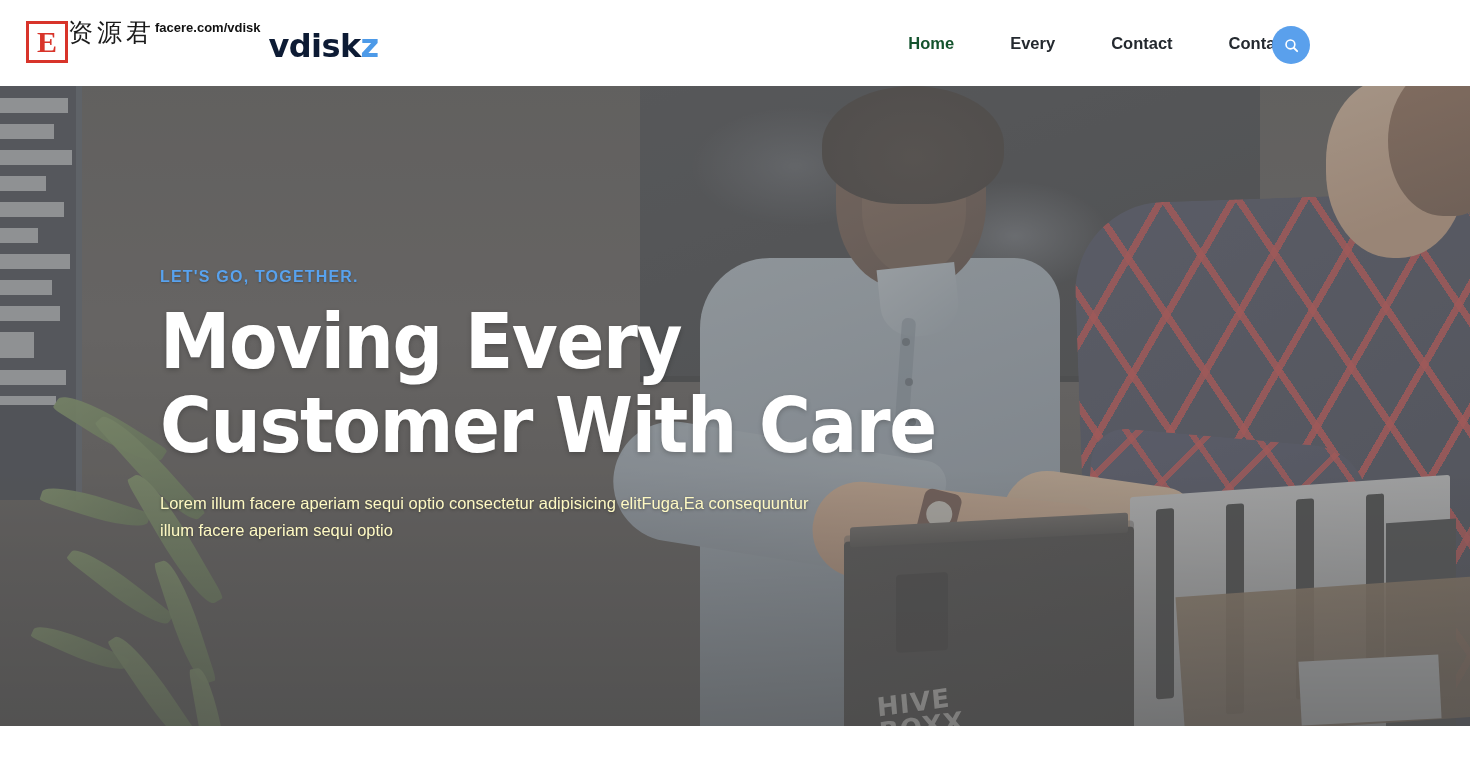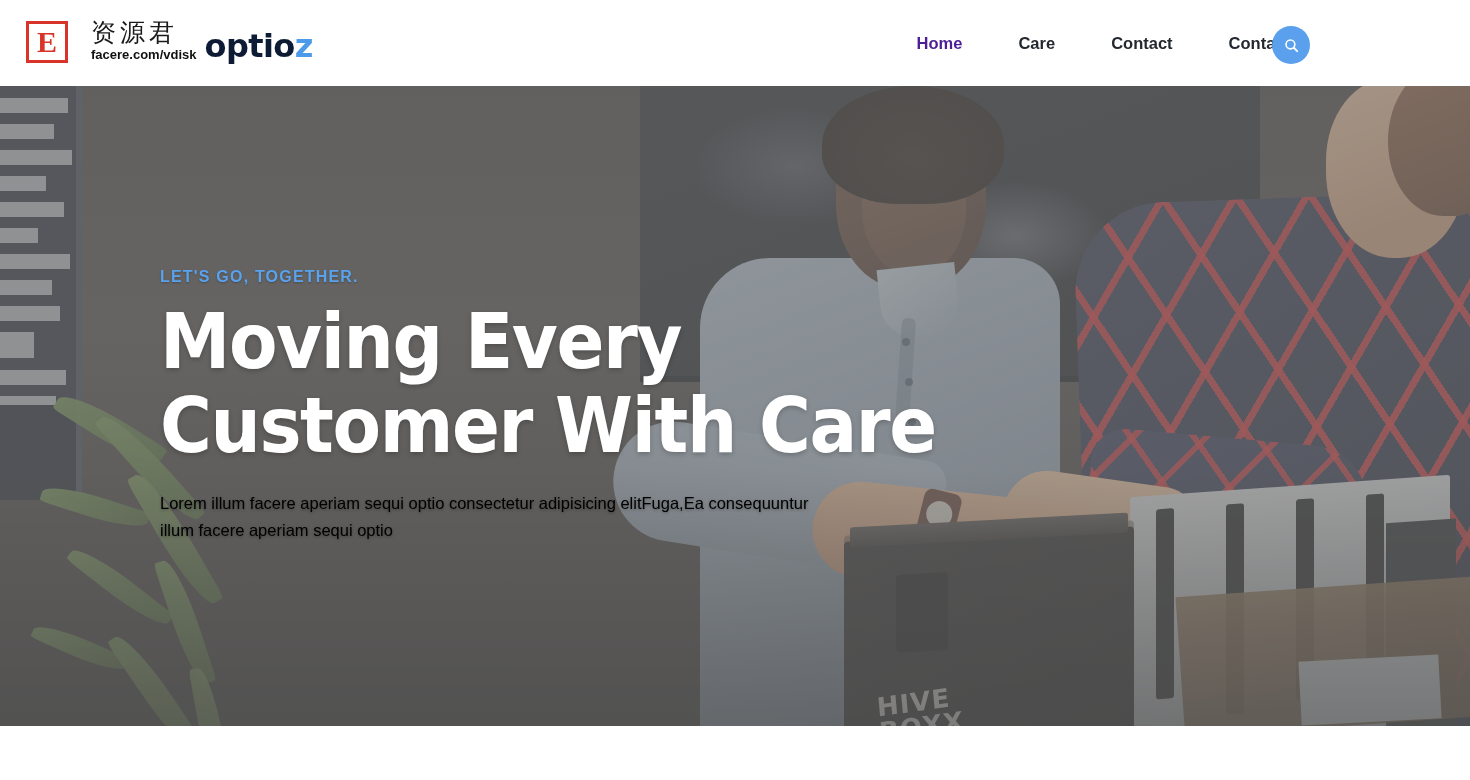--- a/index.html
+++ b/index.html
@@ -54,23 +54,23 @@
     flex: none;
   }
   .wm-badge span {
     font-family: "Liberation Serif", serif;
     font-weight: bold;
     font-size: 30px;
     line-height: 1;
     color: #d8342a;
   }
   .wm-text {
-    margin-left: 23px;
+    margin-left: 0;
     display: flex;
-    flex-direction: column;
+    flex-direction: row;
     justify-content: space-between;
     padding-top: 0px;
   }
   .wm-cn {
     font-family: "DejaVu Sans", sans-serif;
     font-size: 25px;
     line-height: 27px;
     letter-spacing: 4px;
     color: #1a1a1a;
     white-space: nowrap;
@@ -109,21 +109,21 @@
   }
   .nav a {
     font-family: "Liberation Sans", sans-serif;
     font-weight: bold;
     font-size: 16.5px;
     color: #24292f;
     text-decoration: none;
     padding: 0 28px;
     white-space: nowrap;
   }
-  .nav a.active { color: #4c1d95; }
+  .nav a.active { color: #14532d; }
 
   .search-btn {
     position: absolute;
     right: 160px; top: 26px;
     width: 38px; height: 38px;
     border-radius: 50%;
     background: #5aa0ec;
     border: none;
     cursor: pointer;
     display: flex;
@@ -467,21 +467,21 @@
     transform: scaleX(.93);
     transform-origin: left center;
     white-space: nowrap;
     text-shadow: 0 2px 6px rgba(0,0,0,.22);
   }
   .hero-desc {
     margin-top: 22px;
     font-family: "Liberation Sans", sans-serif;
     font-size: 16.5px;
     line-height: 27px;
-    color: #000000;
+    color: #fef9c3;
     width: 680px;
     text-shadow: 0 1px 3px rgba(0,0,0,.35);
   }
 
   .below { position: absolute; left:0; top: 726px; width: 1470px; height: 54px; background:#fff; }
 </style>
 </head>
 <body>
 
 <div class="page">
@@ -494,27 +494,27 @@
         <div class="wm-badge">
           <span>E</span>
         </div>
         <div class="wm-text">
           <div class="wm-cn">资源君</div>
           <div class="wm-url">facere.com/vdisk</div>
         </div>
       </div>
 
       <div class="logo">
-        <span>optio</span><span class="accent">z</span>
+        <span>vdisk</span><span class="accent">z</span>
       </div>
     </div>
 
     <nav class="nav">
       <a href="#" class="active">Home</a>
-      <a href="#">Care</a>
+      <a href="#">Every</a>
       <a href="#">Contact</a>
       <a href="#">Contact</a>
     </nav>
 
     <button class="search-btn" aria-label="Search">
       <svg width="17" height="17" viewBox="0 0 24 24" fill="none">
         <circle cx="10.5" cy="10.5" r="6.2" stroke="#ffffff" stroke-width="2.3"></circle>
         <line x1="15.2" y1="15.2" x2="20" y2="20" stroke="#ffffff" stroke-width="2.6" stroke-linecap="round"></line>
       </svg>
     </button>

